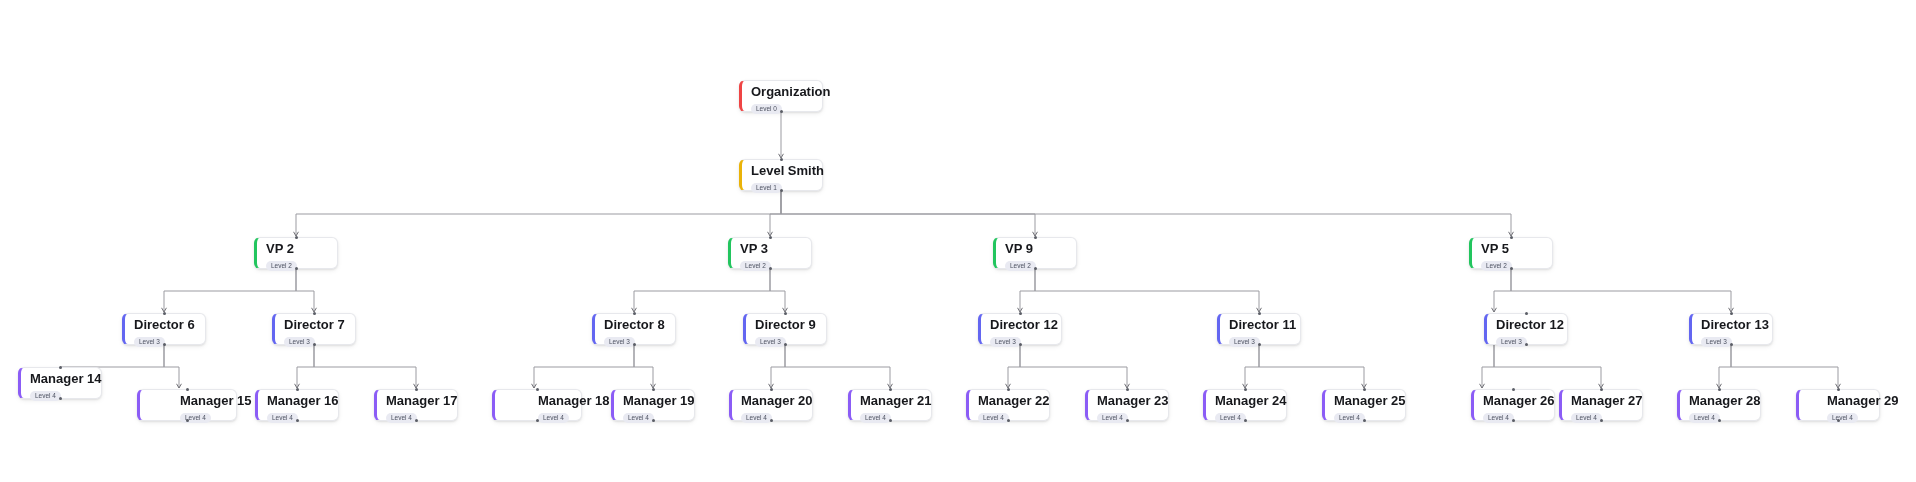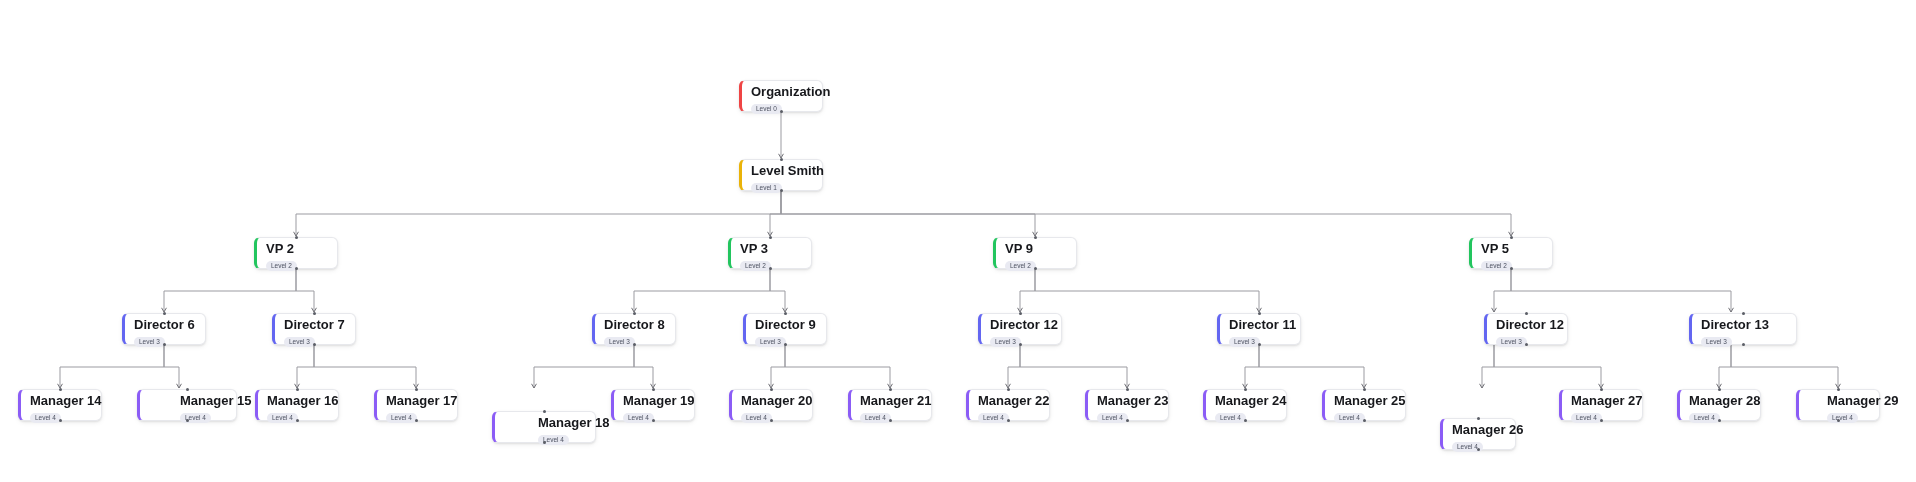--- a/index.html
+++ b/index.html
@@ -173,27 +173,27 @@
     <span class="node-badge">Level 3</span>
     <span class="handle top"></span>
     <span class="handle bottom"></span>
   </div>
       <div class="org-node" style="left: 1452px; top: 313px; width: 84px; height: 32px; border-left-color: rgb(99, 102, 241); margin-left: 32px;">
     <span class="node-name">Director 12</span>
     <span class="node-badge">Level 3</span>
     <span class="handle top"></span>
     <span class="handle bottom"></span>
   </div>
-      <div class="org-node" style="left: 1689px; top: 313px; width: 108px; height: 32px; border-left-color: rgb(99, 102, 241);">
+      <div class="org-node" style="left: 1689px; top: 313px; width: 84px; height: 32px; border-left-color: rgb(99, 102, 241);">
     <span class="node-name">Director 13</span>
     <span class="node-badge">Level 3</span>
     <span class="handle top"></span>
     <span class="handle bottom"></span>
   </div>
-      <div class="org-node" style="left: 18px; top: 389px; width: 84px; height: 32px; border-left-color: rgb(139, 92, 246);">
+      <div class="org-node" style="left: 18px; top: 367px; width: 84px; height: 32px; border-left-color: rgb(139, 92, 246);">
     <span class="node-name">Manager 14</span>
     <span class="node-badge">Level 4</span>
     <span class="handle top"></span>
     <span class="handle bottom"></span>
   </div>
       <div class="org-node" style="left: 137px; top: 389px; width: 100px; height: 32px; border-left-color: rgb(139, 92, 246); padding-left: 40px;">
     <span class="node-name">Manager 15</span>
     <span class="node-badge">Level 4</span>
     <span class="handle top"></span>
     <span class="handle bottom"></span>
@@ -203,21 +203,21 @@
     <span class="node-badge">Level 4</span>
     <span class="handle top"></span>
     <span class="handle bottom"></span>
   </div>
       <div class="org-node" style="left: 374px; top: 389px; width: 84px; height: 32px; border-left-color: rgb(139, 92, 246);">
     <span class="node-name">Manager 17</span>
     <span class="node-badge">Level 4</span>
     <span class="handle top"></span>
     <span class="handle bottom"></span>
   </div>
-      <div class="org-node" style="left: 492px; top: 411px; width: 104px; height: 32px; border-left-color: rgb(139, 92, 246); padding-left: 43px;">
+      <div class="org-node" style="left: 492px; top: 389px; width: 90px; height: 32px; border-left-color: rgb(139, 92, 246); padding-left: 43px;">
     <span class="node-name">Manager 18</span>
     <span class="node-badge">Level 4</span>
     <span class="handle top"></span>
     <span class="handle bottom"></span>
   </div>
       <div class="org-node" style="left: 611px; top: 389px; width: 84px; height: 32px; border-left-color: rgb(139, 92, 246);">
     <span class="node-name">Manager 19</span>
     <span class="node-badge">Level 4</span>
     <span class="handle top"></span>
     <span class="handle bottom"></span>
@@ -251,21 +251,21 @@
     <span class="node-badge">Level 4</span>
     <span class="handle top"></span>
     <span class="handle bottom"></span>
   </div>
       <div class="org-node" style="left: 1322px; top: 389px; width: 84px; height: 32px; border-left-color: rgb(139, 92, 246);">
     <span class="node-name">Manager 25</span>
     <span class="node-badge">Level 4</span>
     <span class="handle top"></span>
     <span class="handle bottom"></span>
   </div>
-      <div class="org-node" style="left: 1440px; top: 389px; width: 76px; height: 32px; border-left-color: rgb(139, 92, 246); margin-top: 29px;">
+      <div class="org-node" style="left: 1471px; top: 389px; width: 84px; height: 32px; border-left-color: rgb(139, 92, 246);">
     <span class="node-name">Manager 26</span>
     <span class="node-badge">Level 4</span>
     <span class="handle top"></span>
     <span class="handle bottom"></span>
   </div>
       <div class="org-node" style="left: 1559px; top: 389px; width: 84px; height: 32px; border-left-color: rgb(139, 92, 246);">
     <span class="node-name">Manager 27</span>
     <span class="node-badge">Level 4</span>
     <span class="handle top"></span>
     <span class="handle bottom"></span>

